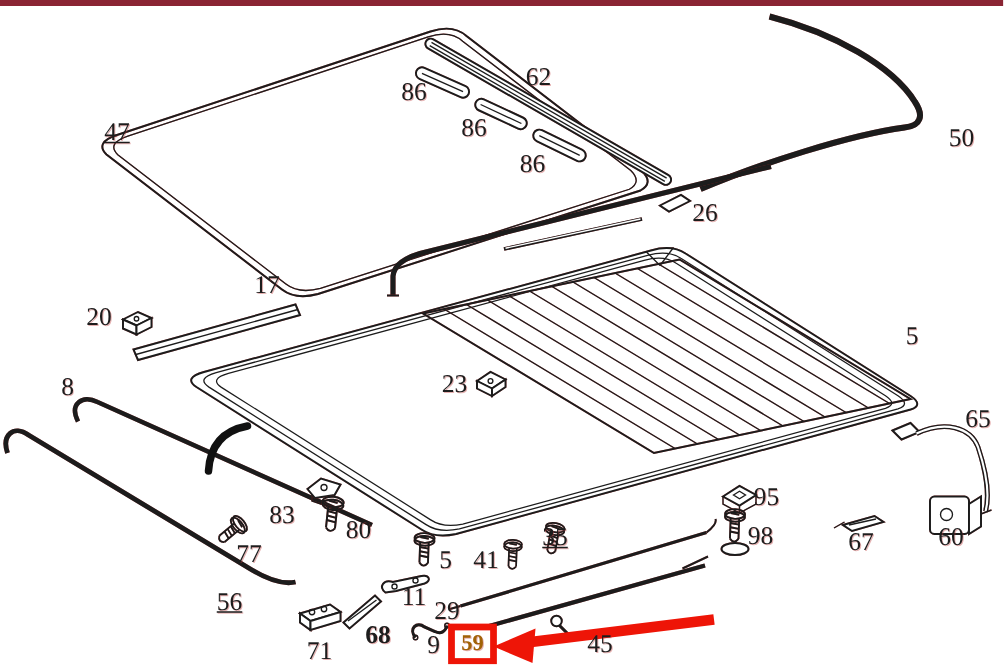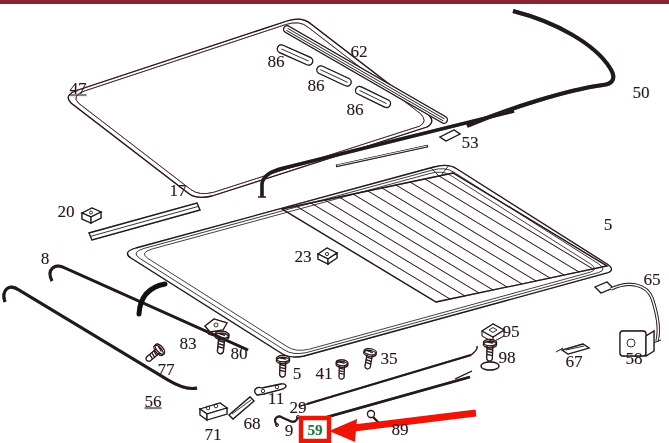--- a/index.html
+++ b/index.html
@@ -20,21 +20,21 @@
   .ln .thin{stroke-width:0.9;}
   .bold{stroke:#111;stroke-width:5;stroke-linecap:round;fill:none;}
   .hl-stroke{stroke:var(--hl,#ee1507);}
   .hl-fill{fill:var(--hl,#ee1507);}
   .plabel{
     position:absolute;transform:translate(-50%,-50%);
     font-size:17px;line-height:1;color:#1d1d1d;white-space:nowrap;
     text-shadow:0.6px 0.6px 0 rgba(190,60,60,0.4);
     cursor:default;
   }
-  .plabel.boxed{font-size:15px;color:#15803d;font-weight:bold;}
+  .plabel.boxed{font-size:15px;color:#a16207;font-weight:bold;}
 </style>
 </head>
 <body>
 
 <div class="stage">
 
   <div class="top-border"></div>
 
   <svg class="diagram" width="669" height="443" viewBox="0 0 669 443">
     <defs>
@@ -256,40 +256,40 @@
     </g>
   </svg>
 
   <div>
     <div class="plabel" style="left: 78px; top: 88px; text-decoration: underline;">47</div>
     <div class="plabel" style="left: 276px; top: 61px;">86</div>
     <div class="plabel" style="left: 359px; top: 51px;">62</div>
     <div class="plabel" style="left: 316px; top: 85px;">86</div>
     <div class="plabel" style="left: 355px; top: 109px;">86</div>
     <div class="plabel" style="left: 619px; top: 92px; margin-left: 22px;">50</div>
-    <div class="plabel" style="left: 470px; top: 142px;">53</div>
+    <div class="plabel" style="left: 470px; top: 142px;">26</div>
     <div class="plabel" style="left: 178px; top: 190px;">17</div>
     <div class="plabel" style="left: 66px; top: 211px;">20</div>
     <div class="plabel" style="left: 45px; top: 258px;">8</div>
     <div class="plabel" style="left: 608px; top: 224px;">5</div>
     <div class="plabel" style="left: 303px; top: 256px;">23</div>
     <div class="plabel" style="left: 652px; top: 279px;">65</div>
     <div class="plabel" style="left: 188px; top: 312px; margin-top: 31px;">83</div>
     <div class="plabel" style="left: 239px; top: 353px;">80</div>
     <div class="plabel" style="left: 511px; top: 331px;">95</div>
     <div class="plabel" style="left: 507px; top: 357px;">98</div>
     <div class="plabel" style="left: 166px; top: 369px;">77</div>
     <div class="plabel" style="left: 153px; top: 401px; text-decoration: underline;">56</div>
     <div class="plabel" style="left: 297px; top: 373px;">5</div>
     <div class="plabel" style="left: 324px; top: 373px; text-align: right;">41</div>
-    <div class="plabel" style="left: 389px; top: 358px;">35</div>
+    <div class="plabel" style="left: 370px; top: 358px; text-decoration: underline;">35</div>
     <div class="plabel" style="left: 574px; top: 361px;">67</div>
-    <div class="plabel" style="left: 634px; top: 358px;">58</div>
+    <div class="plabel" style="left: 634px; top: 358px;">60</div>
     <div class="plabel" style="left: 213px; top: 422px; margin-top: 12px;">71</div>
-    <div class="plabel" style="left: 252px; top: 423px;">68</div>
+    <div class="plabel" style="left: 252px; top: 423px; font-weight: bold;">68</div>
     <div class="plabel" style="left: 276px; top: 398px; font-family: Liberation Serif, serif;">11</div>
     <div class="plabel" style="left: 298px; top: 407px;">29</div>
     <div class="plabel" style="left: 289px; top: 430px;">9</div>
-    <div class="plabel" style="left: 400px; top: 429px;">89</div>
+    <div class="plabel" style="left: 400px; top: 429px;">45</div>
     <div class="plabel boxed" style="left: 315px; top: 430px;">59</div>
   </div>
 
 </div>
 
 </body></html>

